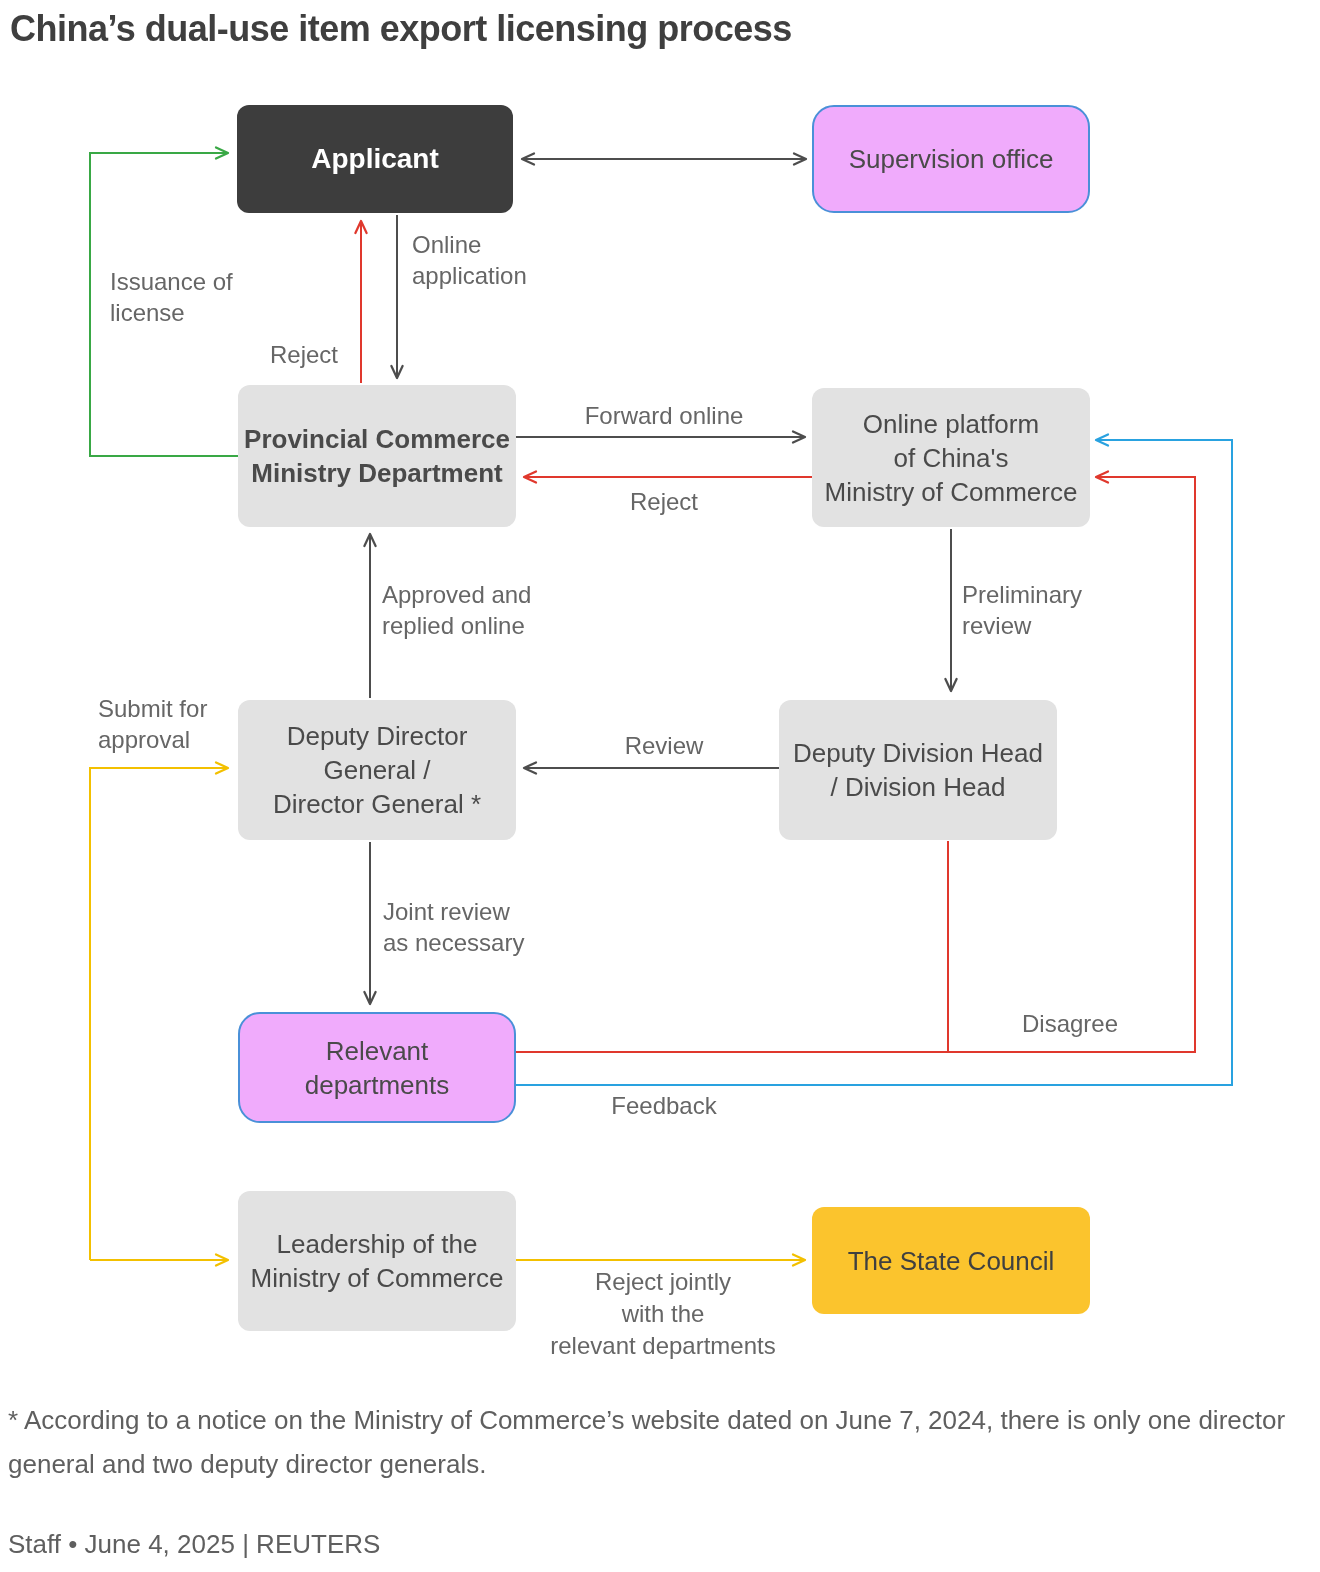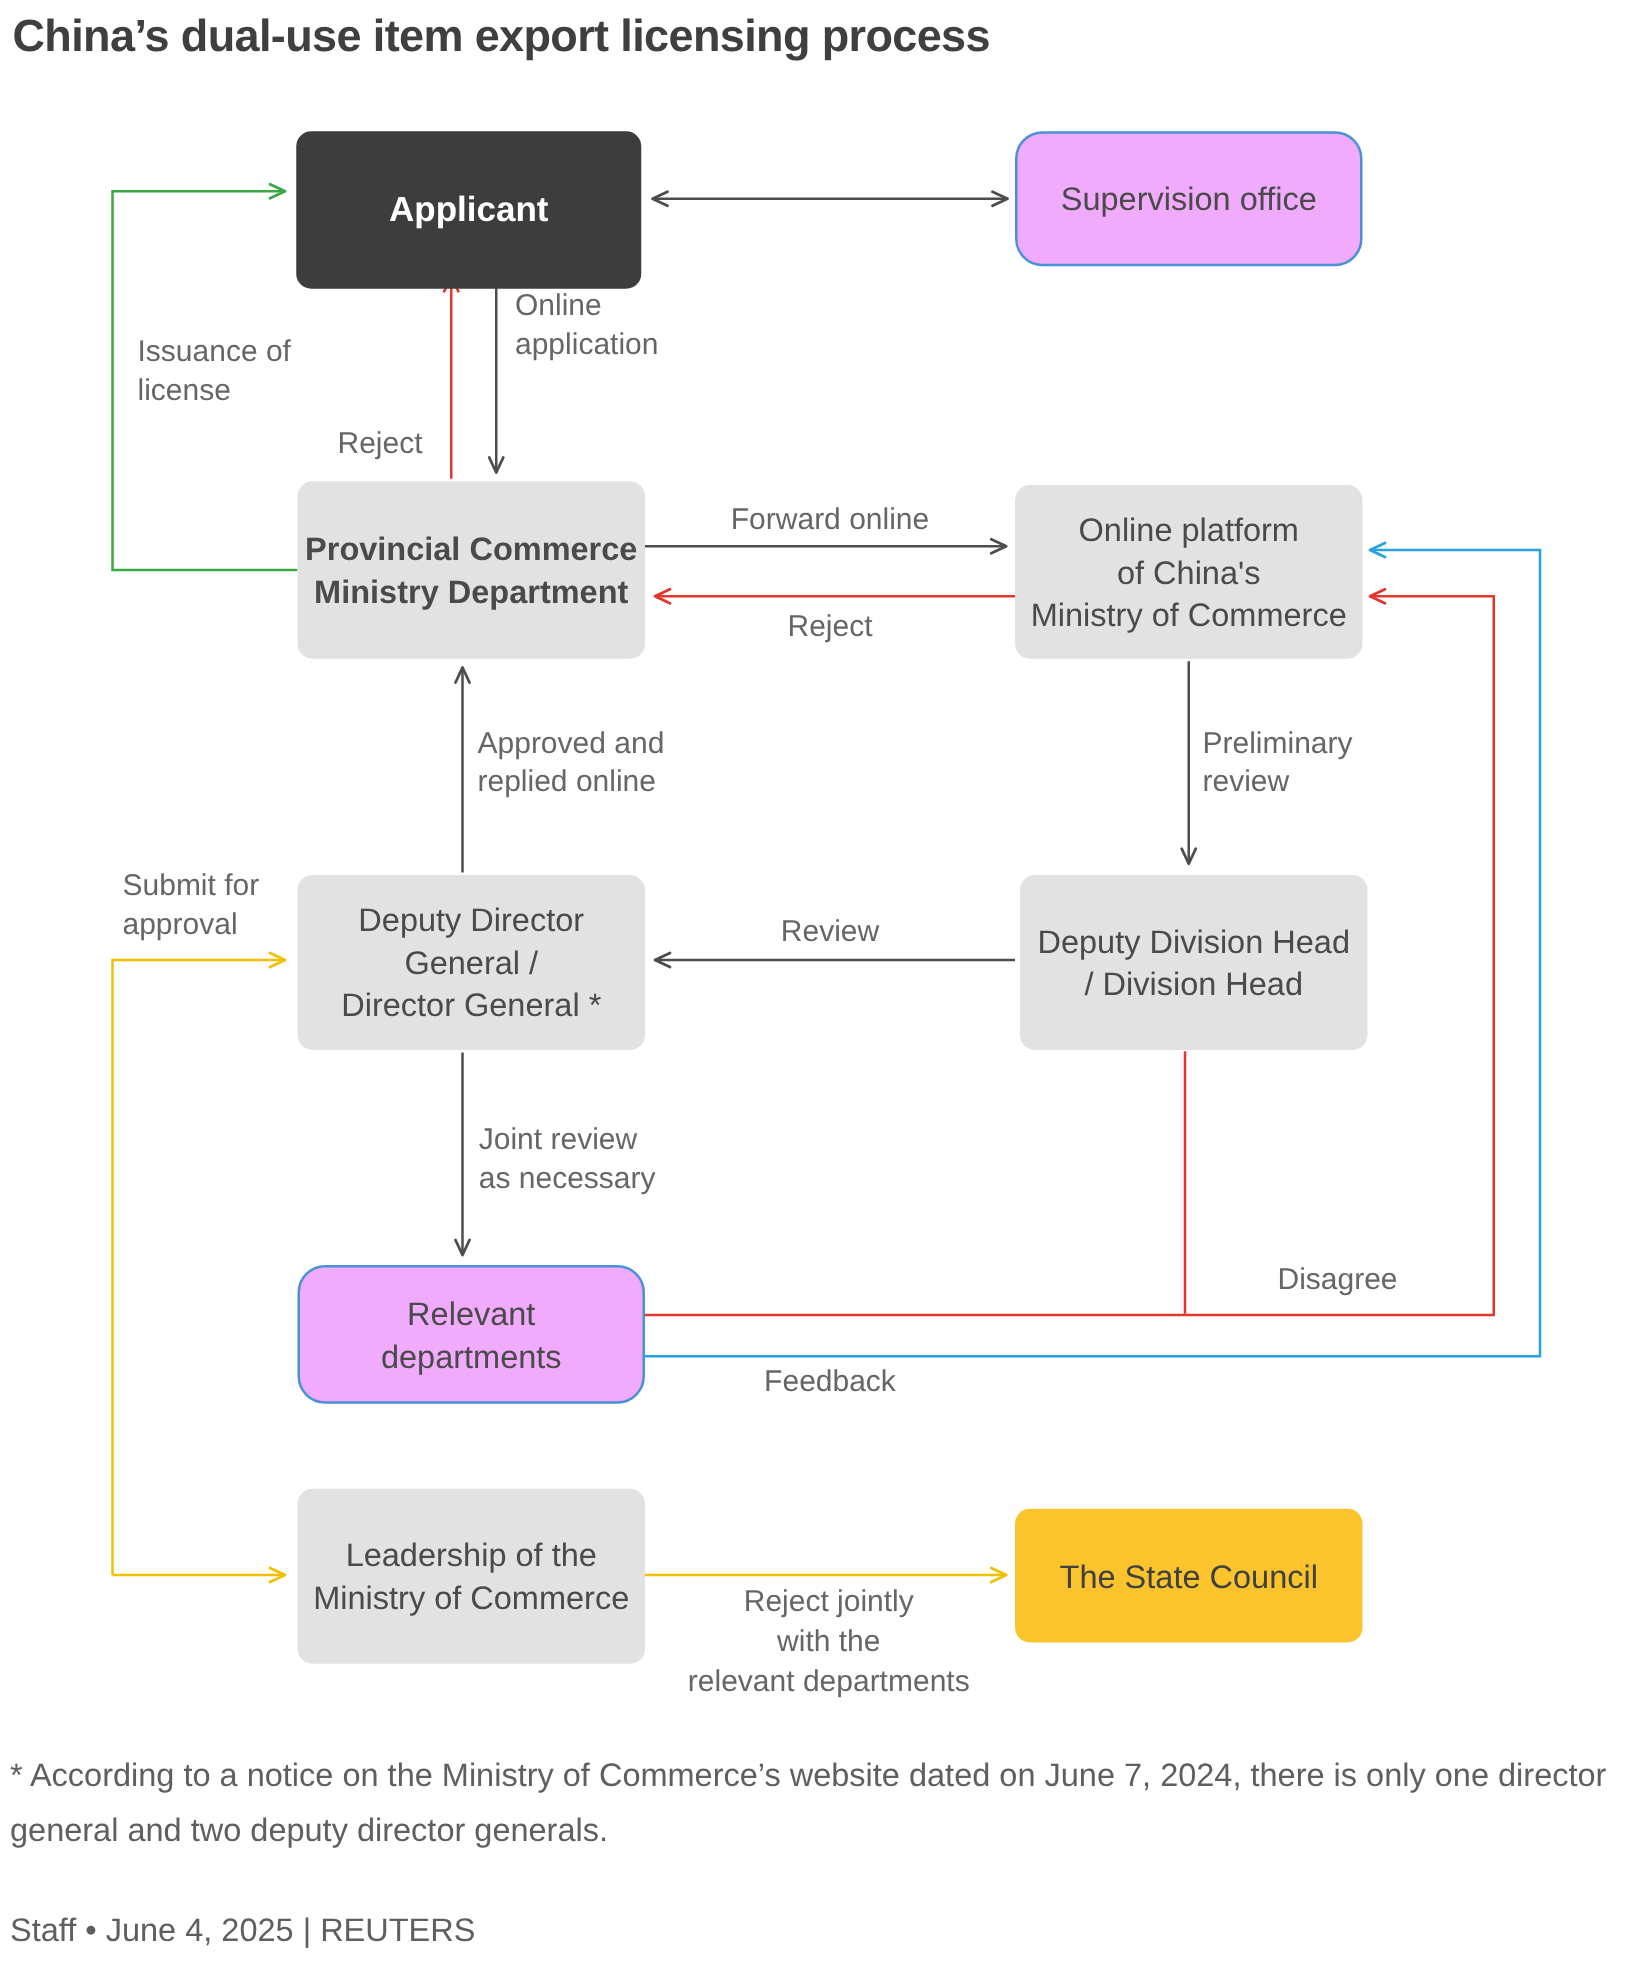--- a/index.html
+++ b/index.html
@@ -70,31 +70,31 @@
 
     <path d="M516,1085 H1232 V440 H1096" stroke="#29a2e0" stroke-width="2" fill="none" marker-end="url(#m-blue)"></path>
 
     <path d="M238,456 H90 V153 H228" stroke="#39a845" stroke-width="2" fill="none" marker-end="url(#m-green)"></path>
 
     <path d="M90,1260 V768 H228" stroke="#f3c000" stroke-width="2" fill="none" marker-end="url(#m-yellow)"></path>
     <path d="M90,1260 H228" stroke="#f3c000" stroke-width="2" fill="none" marker-end="url(#m-yellow)"></path>
     <path d="M516,1260 H805" stroke="#f3c000" stroke-width="2" fill="none" marker-end="url(#m-yellow)"></path>
   </svg>
 
-  <div class="box dark" style="left:237px;top:105px;width:276px;height:126px;">Applicant</div>
+  <div class="box dark" style="left:237px;top:105px;width:276px;height:108px;">Applicant</div>
   <div class="box outline" style="left:812px;top:105px;width:274px;height:104px;">Supervision office</div>
   <div class="box gray" style="left:238px;top:385px;width:278px;height:142px;font-weight:bold;">Provincial Commerce
 Ministry Department</div>
   <div class="box gray" style="left:812px;top:388px;width:278px;height:139px;">Online platform
 of China's
 Ministry of Commerce</div>
   <div class="box gray" style="left:238px;top:700px;width:278px;height:140px;">Deputy Director
 General /
 Director General *</div>
-  <div class="box gray" style="left:816px;top:700px;width:278px;height:140px;">Deputy Division Head
+  <div class="box gray" style="left:779px;top:700px;width:278px;height:140px;">Deputy Division Head
 / Division Head</div>
   <div class="box outline" style="left:238px;top:1012px;width:274px;height:107px;">Relevant
 departments</div>
   <div class="box gray" style="left:238px;top:1191px;width:278px;height:140px;">Leadership of the
 Ministry of Commerce</div>
   <div class="box gold" style="left:812px;top:1207px;width:278px;height:107px;">The State Council</div>
 
   <div class="lbl" style="left:412px;top:229px;">Online
 application</div>
   <div class="lbl" style="left:110px;top:266px;">Issuance of

